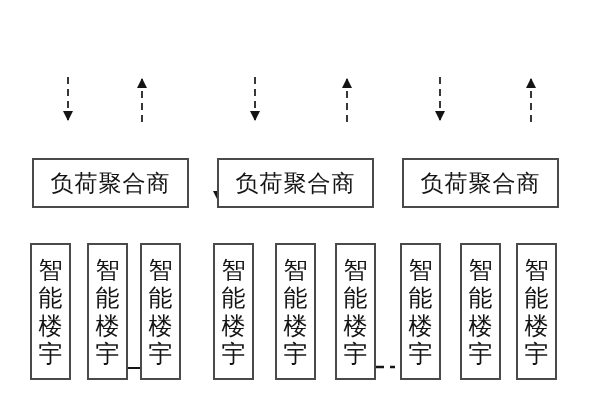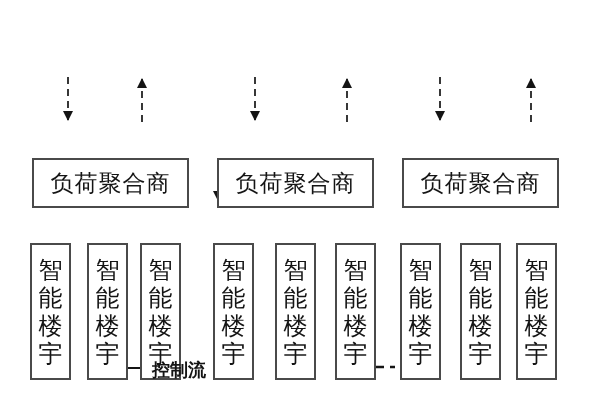--- a/index.html
+++ b/index.html
@@ -134,15 +134,14 @@
   <div class="box building b7">
     <span class="vtext">智能楼宇</span>
   </div>
   <div class="box building b8">
     <span class="vtext">智能楼宇</span>
   </div>
   <div class="box building b9">
     <span class="vtext">智能楼宇</span>
   </div>
 
-  <span class="legend-label legend-control">控制流</span>
 
 </div>
 
 </body></html>

